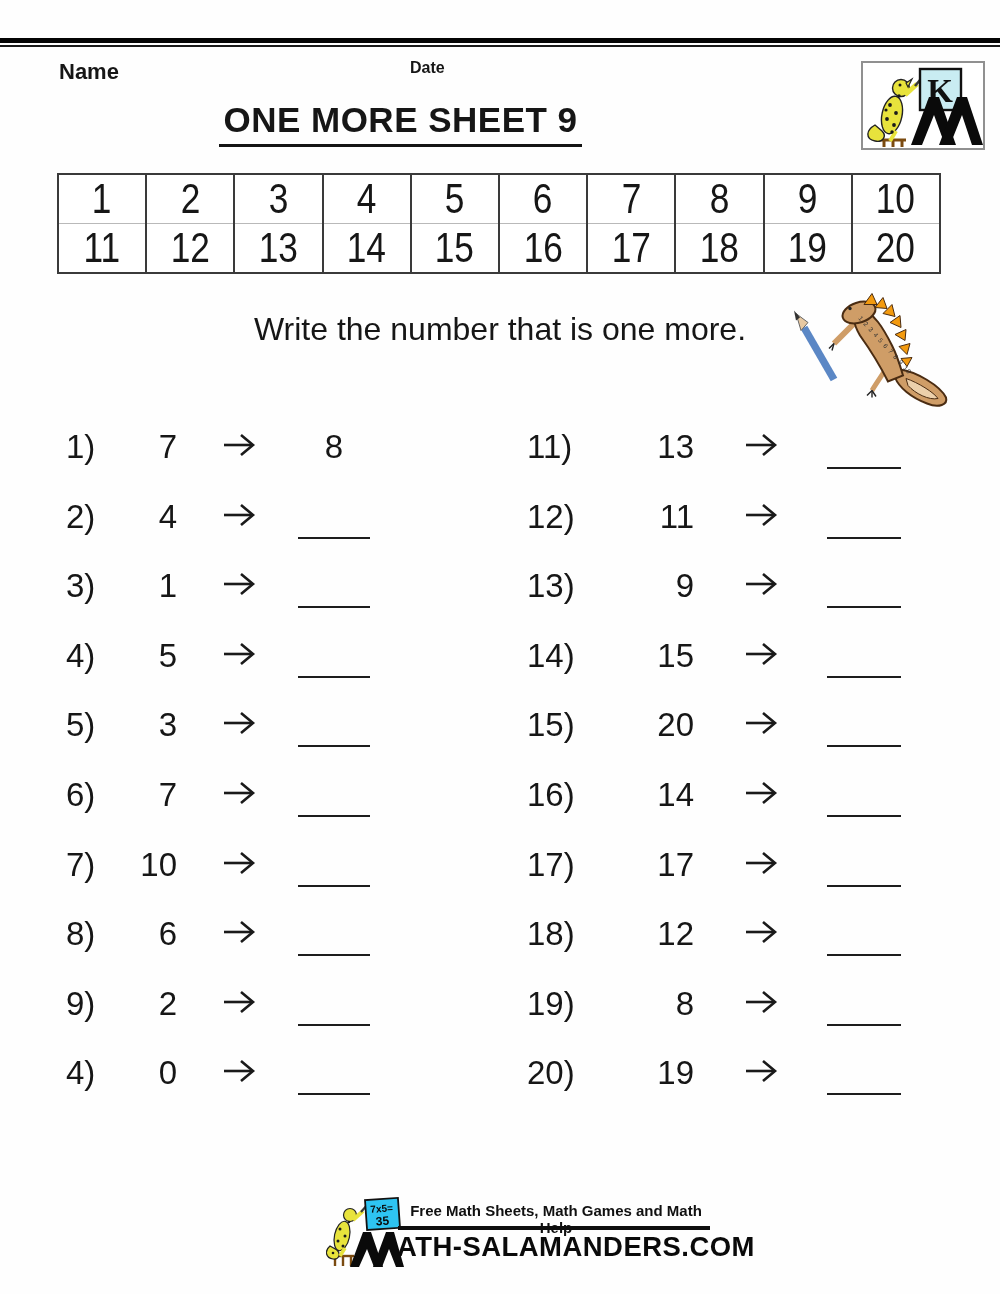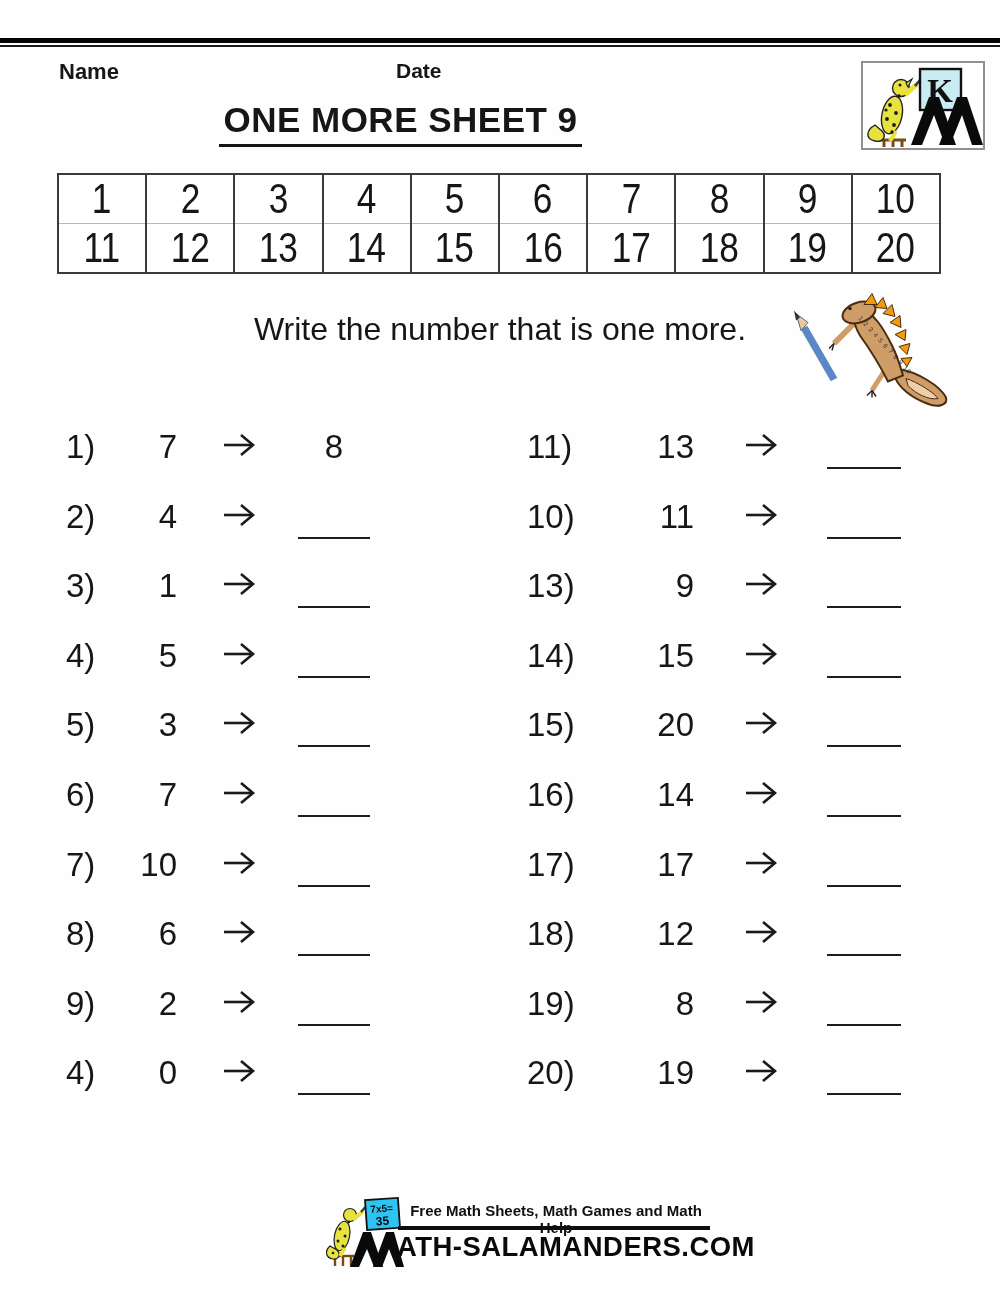--- a/index.html
+++ b/index.html
@@ -5,21 +5,21 @@
   html,body { margin:0; padding:0; background:#ffffff; }
   .page {
     position:relative; width:1000px; height:1294px; background:#fefefe;
     font-family:"Liberation Sans", sans-serif; color:#161616; overflow:hidden;
   }
   
   .rule-thick { position:absolute; left:0; top:38px; width:100%; height:5px; background:#040404; }
   .rule-thin  { position:absolute; left:0; top:45px; width:100%; height:2px; background:#191919; }
 
   .name-label { position:absolute; left:59px;  top:59px; font-size:22px; font-weight:600; }
-  .date-label { position:absolute; left:396px; top:59px; font-size:21px; font-weight:600; }
+  .date-label { position:absolute; left:410px; top:59px; font-size:16px; font-weight:600; }
 
   .logo-box {
     position:absolute; left:861px; top:61px; width:120px; height:85px;
     border:2px solid #909090; background:#fff;
   }
 
   .title-wrap { position:absolute; left:0; top:100px; width:801px; text-align:center; }
   .title {
     display:inline-block; font-size:35px; font-weight:600; letter-spacing:0.5px;
     border-bottom:3px solid #141414; padding:0 4px 4px 4px;
@@ -326,21 +326,21 @@
         <span class="arrow"><svg width="34" height="26" viewBox="0 0 34 26">
             <g stroke="#1a1a1a" stroke-width="2.6" fill="none">
               <line x1="2" y1="13" x2="30" y2="13"></line>
               <polyline points="19,3 31,13 19,23"></polyline>
             </g>
           </svg></span>
         <span class="answer"></span>
         <span class="blank"></span>
       </div>
     <div class="prow">
-        <span class="pnum">10)</span>
+        <span class="pnum">12)</span>
         <span class="operand">11</span>
         <span class="arrow"><svg width="34" height="26" viewBox="0 0 34 26">
             <g stroke="#1a1a1a" stroke-width="2.6" fill="none">
               <line x1="2" y1="13" x2="30" y2="13"></line>
               <polyline points="19,3 31,13 19,23"></polyline>
             </g>
           </svg></span>
         <span class="answer"></span>
         <span class="blank"></span>
       </div>

